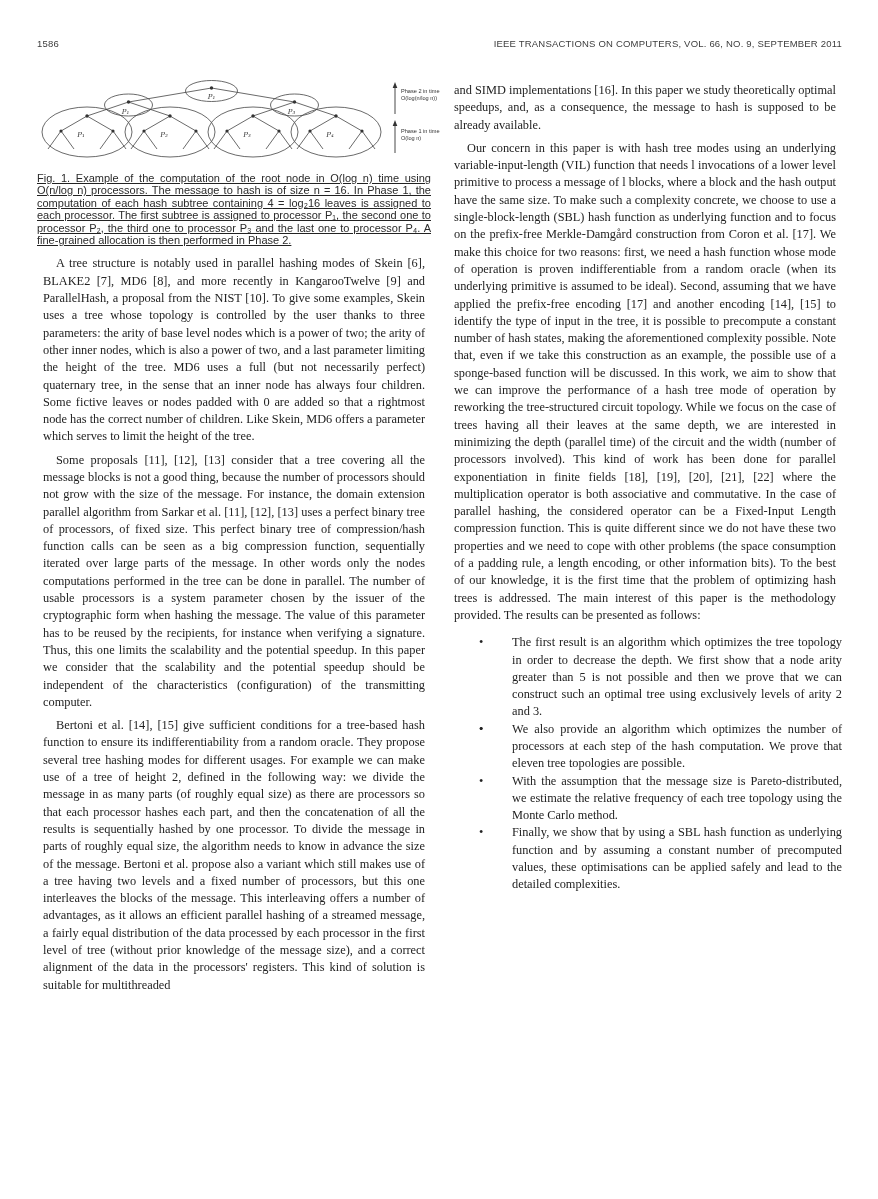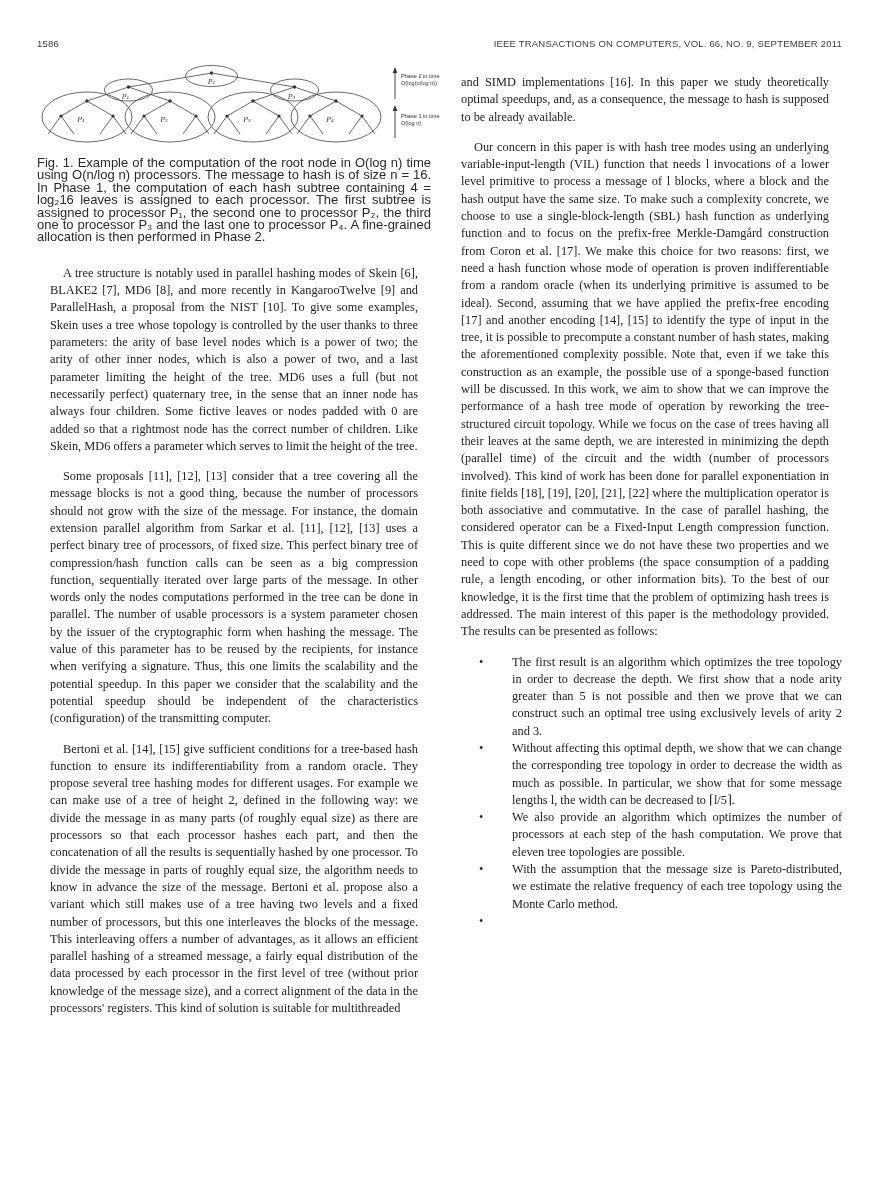--- a/index.html
+++ b/index.html
@@ -1,28 +1,28 @@
 <!DOCTYPE html>
 <html><head>
 <meta charset="utf-8">
 <style>
   html,body{margin:0;padding:0;background:#ffffff;}
   body{width:878px;height:1199px;overflow:hidden;
        font-family:"Liberation Serif","DejaVu Serif",serif;color:#222;}
   .page{padding:38px 36px 0 37px;box-sizing:border-box;width:878px;height:1199px;}
   .running-head{display:flex;justify-content:space-between;align-items:flex-start;
        font-family:"Liberation Sans","DejaVu Sans",sans-serif;font-size:9.5px;
-       color:#3c3c3c;letter-spacing:.2px;margin-bottom:12px;}
+       color:#3c3c3c;letter-spacing:.2px;margin-bottom:27px;}
   .columns{display:flex;gap:17px;}
   .col{width:394px;}
-  figure{margin:0;padding:0;}
+  figure{margin:0;padding:0;text-decoration:underline;}
   .fig-svg{display:block;margin:2px 0 0 0;}
-  figcaption{font-family:"Liberation Sans","DejaVu Sans",sans-serif;font-size:13px;
-       line-height:12.4px;text-align:justify;color:#2a2a2a;margin:8px 0 21px 0;}
-  p.body{margin:13px;font-size:12.35px;line-height:17.3px;text-align:justify;}
+  figcaption{font-family:"Liberation Sans","DejaVu Sans",sans-serif;font-size:11px;
+       line-height:12.4px;text-align:justify;color:#2a2a2a;margin:8px 0 9px 0;}
+  p.body{margin:6px;font-size:12.35px;line-height:17.3px;text-align:justify;}
   p.indent{text-indent:13px;font-family:Liberation Serif, serif;}
   ul.bullets{list-style:none;margin:10px 0 0 0;padding:0;}
   ul.bullets li{position:relative;padding-left:64px;font-size:12.35px;
        line-height:17.3px;text-align:justify;margin:0;}
   ul.bullets .marker{position:absolute;left:31px;top:0;}
   svg text{font-family:"DejaVu Serif",serif;}
   svg .phase-label{font-family:"Liberation Sans","DejaVu Sans",sans-serif;}
 </style>
 </head>
 <body>
@@ -114,30 +114,30 @@
       <p class="body">and SIMD implementations [16]. In this paper we study theoretically optimal speedups, and, as a consequence, the message to hash is supposed to be already available.</p>
       <p class="body indent">Our concern in this paper is with hash tree modes using an underlying variable-input-length (VIL) function that needs l invocations of a lower level primitive to process a message of l blocks, where a block and the hash output have the same size. To make such a complexity concrete, we choose to use a single-block-length (SBL) hash function as underlying function and to focus on the prefix-free Merkle-Damgård construction from Coron et al. [17]. We make this choice for two reasons: first, we need a hash function whose mode of operation is proven indifferentiable from a random oracle (when its underlying primitive is assumed to be ideal). Second, assuming that we have applied the prefix-free encoding [17] and another encoding [14], [15] to identify the type of input in the tree, it is possible to precompute a constant number of hash states, making the aforementioned complexity possible. Note that, even if we take this construction as an example, the possible use of a sponge-based function will be discussed. In this work, we aim to show that we can improve the performance of a hash tree mode of operation by reworking the tree-structured circuit topology. While we focus on the case of trees having all their leaves at the same depth, we are interested in minimizing the depth (parallel time) of the circuit and the width (number of processors involved). This kind of work has been done for parallel exponentiation in finite fields [18], [19], [20], [21], [22] where the multiplication operator is both associative and commutative. In the case of parallel hashing, the considered operator can be a Fixed-Input Length compression function. This is quite different since we do not have these two properties and we need to cope with other problems (the space consumption of a padding rule, a length encoding, or other information bits). To the best of our knowledge, it is the first time that the problem of optimizing hash trees is addressed. The main interest of this paper is the methodology provided. The results can be presented as follows:</p>
 
       <ul class="bullets">
         <li>
           <span class="marker">•</span>
           <span>The first result is an algorithm which optimizes the tree topology in order to decrease the depth. We first show that a node arity greater than 5 is not possible and then we prove that we can construct such an optimal tree using exclusively levels of arity 2 and 3.</span>
         </li>
         <li>
           <span class="marker">•</span>
-          <span>Without affecting this optimal depth, we show that we can change the corresponding tree topology in order to decrease the width as much as possible. In particular, we show that for some message lengths l, the width can be decreased to ⌈l/5⌉.</span>
         </li>
         <li>
           <span class="marker">•</span>
           <span>We also provide an algorithm which optimizes the number of processors at each step of the hash computation. We prove that eleven tree topologies are possible.</span>
         </li>
         <li>
           <span class="marker">•</span>
           <span>With the assumption that the message size is Pareto-distributed, we estimate the relative frequency of each tree topology using the Monte Carlo method.</span>
         </li>
         <li>
           <span class="marker">•</span>
+          <span>Finally, we show that by using a SBL hash function as underlying function and by assuming a constant number of precomputed values, these optimisations can be applied safely and lead to the detailed complexities.</span>
         </li>
       </ul>
     </div>
 
   </div>
 </div>
 
 </body></html>

